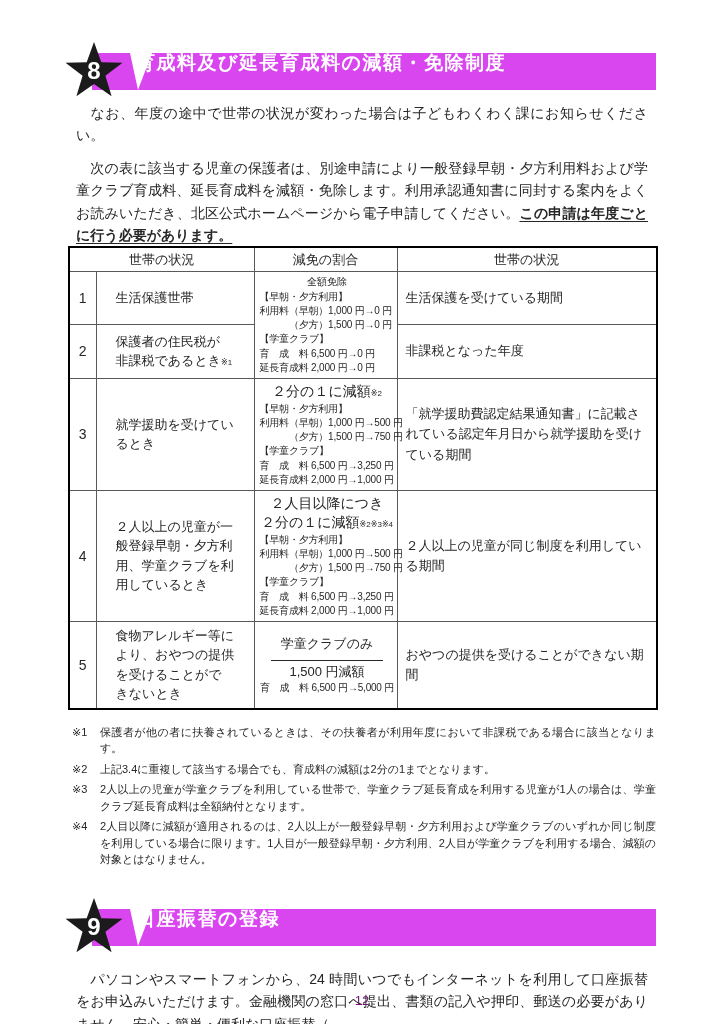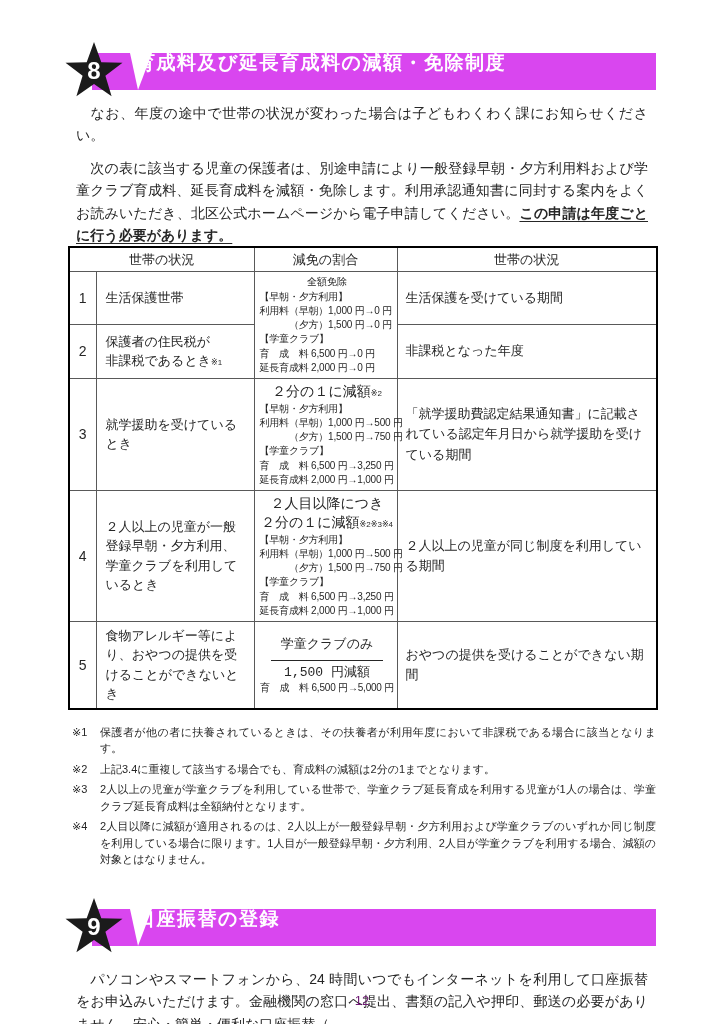--- a/index.html
+++ b/index.html
@@ -29,32 +29,32 @@
   
   table.main-table {
     width:588px; border-collapse:collapse; margin-top:0;
     border:2px solid #000000; table-layout:fixed;
   }
   .main-table td, .main-table th { border:1px solid #595959; vertical-align:middle; }
   .main-table th { font-size:13px; font-weight:normal; height:24px; }
   .c-num{width:27px;} .c-sit{width:158px;} .c-red{width:143px;} .c-per{width:260px;}
   .r1{height:52px;} .r2{height:53px;} .r3{height:100px;} .r4{height:119px;} .r5{height:72px;}
   td.num { text-align:center; font-size:14px; }
-  td.sit { font-size:13px; padding:4px 9px; line-height:1.5; text-align:left; }
+  td.sit { font-size:13px; padding:4px 19px; line-height:1.5; text-align:left; }
   td.per { font-size:13px; padding:4px 8px; line-height:1.55; text-align:left;border-radius:12px; }
   td.red { padding:3px 2px 3px 5px; text-align:center; }
   .red-title  { font-size:14px; line-height:1.35; }
   .red-title .ref { font-size:8px; }
   .red-title-big { font-size:10px; line-height:1.4; }
   .fee { text-align:left; margin-top:1px; }
   .fee-line { font-size:10px; line-height:1.42; white-space:pre; letter-spacing:-0.2px; }
   .ref { font-size:8px; vertical-align:baseline; }
   .club-only { display:inline-block; font-size:13px; font-weight:normal;
                border-bottom:1px solid #262626; padding:0 10px 7px 10px; }
-  .red-sub { font-size:13px; margin-top:2px;font-family:Liberation Mono, monospace; }
+  .red-sub { font-size:13px; margin-top:2px; }
 
   
   .footnotes { margin-top:14px; padding-left:4px; }
   .fn { display:flex; font-size:11px; line-height:1.5; margin-top:4px; }
   .fn-mark { width:22px; flex:none; }
   .fn-text { flex:1; padding-left:6px; text-align:justify; }
 
   .page-number { position:absolute; bottom:16px; left:0; width:100%;
                  text-align:center; font-size:13px; color:#701a75; }
 </style>

